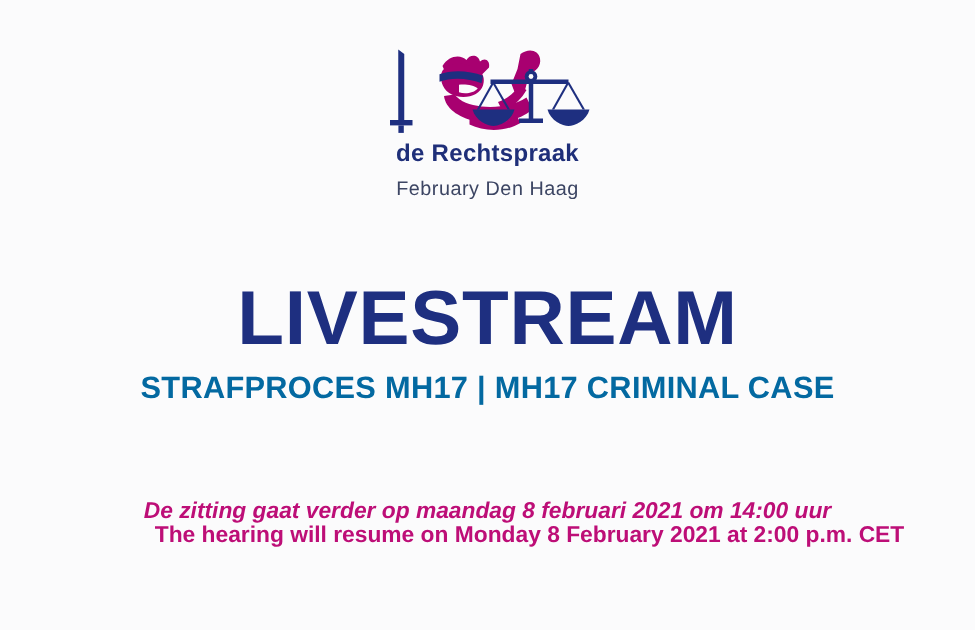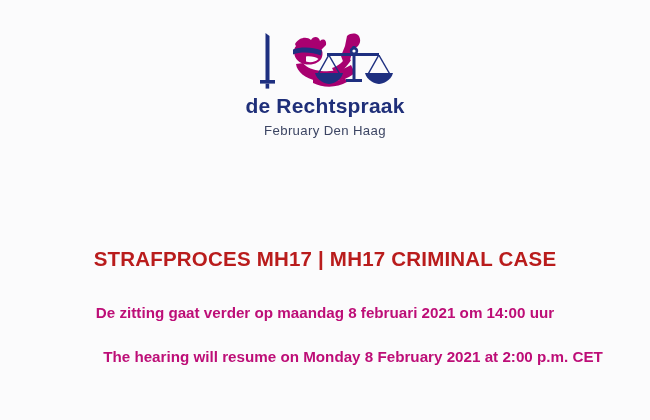--- a/index.html
+++ b/index.html
@@ -34,21 +34,21 @@
   }
   .logo-mark {
     display: block;
     margin: 0 auto;
     width: 148px;
     height: 62px;
   }
   .logo-wordmark {
     display: block;
     margin: 3px auto 0 auto;
-    font-size: 21px;
+    font-size: 16px;
     font-weight: bold;
     letter-spacing: 0.2px;
     color: #1f2f79;
     line-height: 1.05;
   }
   .logo-subline {
     display: block;
     margin: 7px auto 0 auto;
     font-size: 13.2px;
     font-weight: normal;
@@ -73,38 +73,38 @@
   }
   .title-sub {
     position: absolute;
     top: 248px;
     left: 0;
     width: 650px;
     text-align: center;
     font-size: 20.5px;
     font-weight: bold;
     letter-spacing: 0.2px;
-    color: #b91c1c;
+    color: #0369a1;
     line-height: 1.1;
     margin: 0;
   }
 
   
   .notice {
     position: absolute;
     left: 0;
     width: 650px;
     text-align: center;
     font-size: 15.2px;
     font-weight: bold;
     color: #bd0e77;
     line-height: 1.15;
     margin: 0;
   }
-  .notice-nl { top: 304px; }
+  .notice-nl { top: 332px; font-style: italic; }
   .notice-en { top: 348px; margin-left: 28px; }
 </style>
 </head>
 <body>
 
 <div class="slide">
 
   <div class="logo-block">
 
     <svg class="logo-mark" viewBox="0 0 148 62" aria-hidden="true">
@@ -145,20 +145,21 @@
       <polygon points="127,25 128.6,25 118.5,43 116.9,43" fill="#1e2f80"></polygon>
 
       <path d="M114 43 L142 43 C140 50.5, 132 54, 128 54 C124 54, 116 50.5, 114 43 Z" fill="#1e2f80"></path>
     </svg>
 
     <span class="logo-wordmark">de Rechtspraak</span>
 
     <span class="logo-subline">February Den Haag</span>
   </div>
 
+  <h1 class="title-main">LIVESTREAM</h1>
 
   <h2 class="title-sub">STRAFPROCES MH17 | MH17 CRIMINAL CASE</h2>
 
   <p class="notice notice-nl">De zitting gaat verder op maandag 8 februari 2021 om 14:00 uur</p>
 
   <p class="notice notice-en">The hearing will resume on Monday 8 February 2021 at 2:00 p.m. CET</p>
 
 </div>
 
 </body></html>

